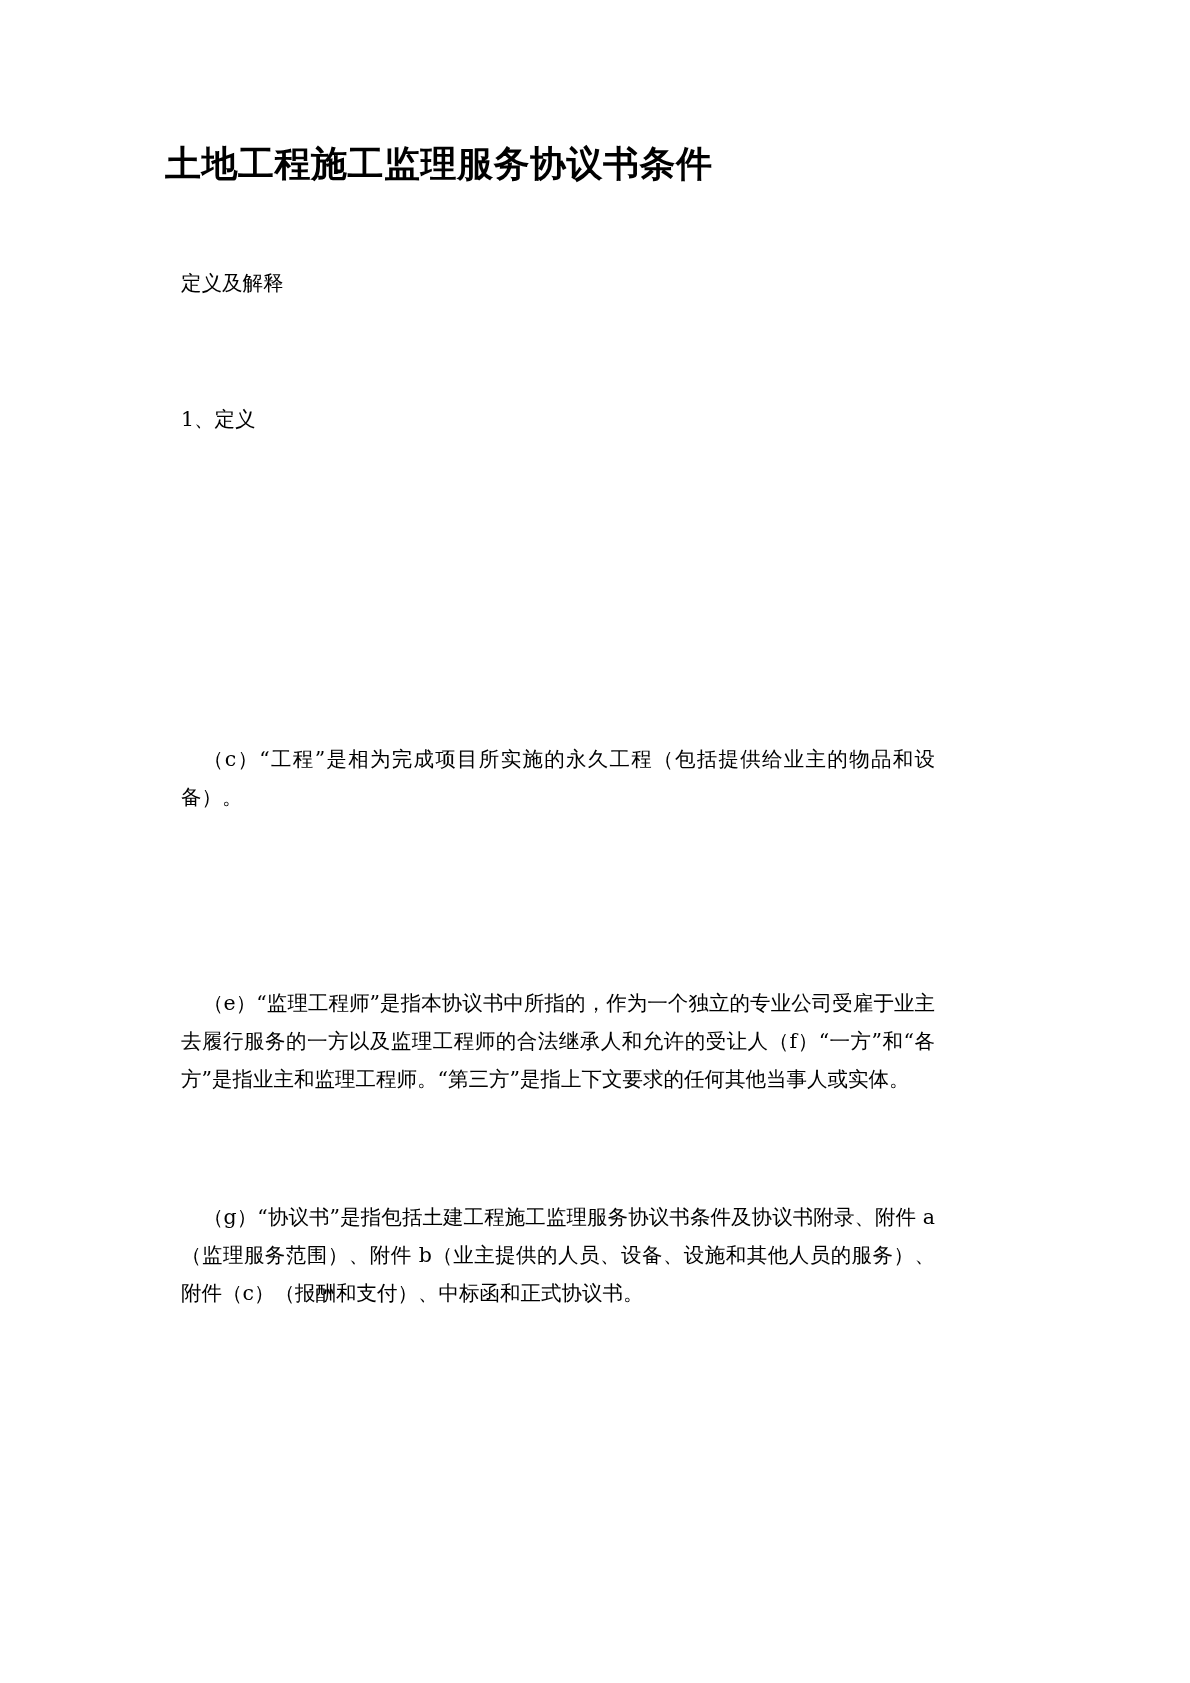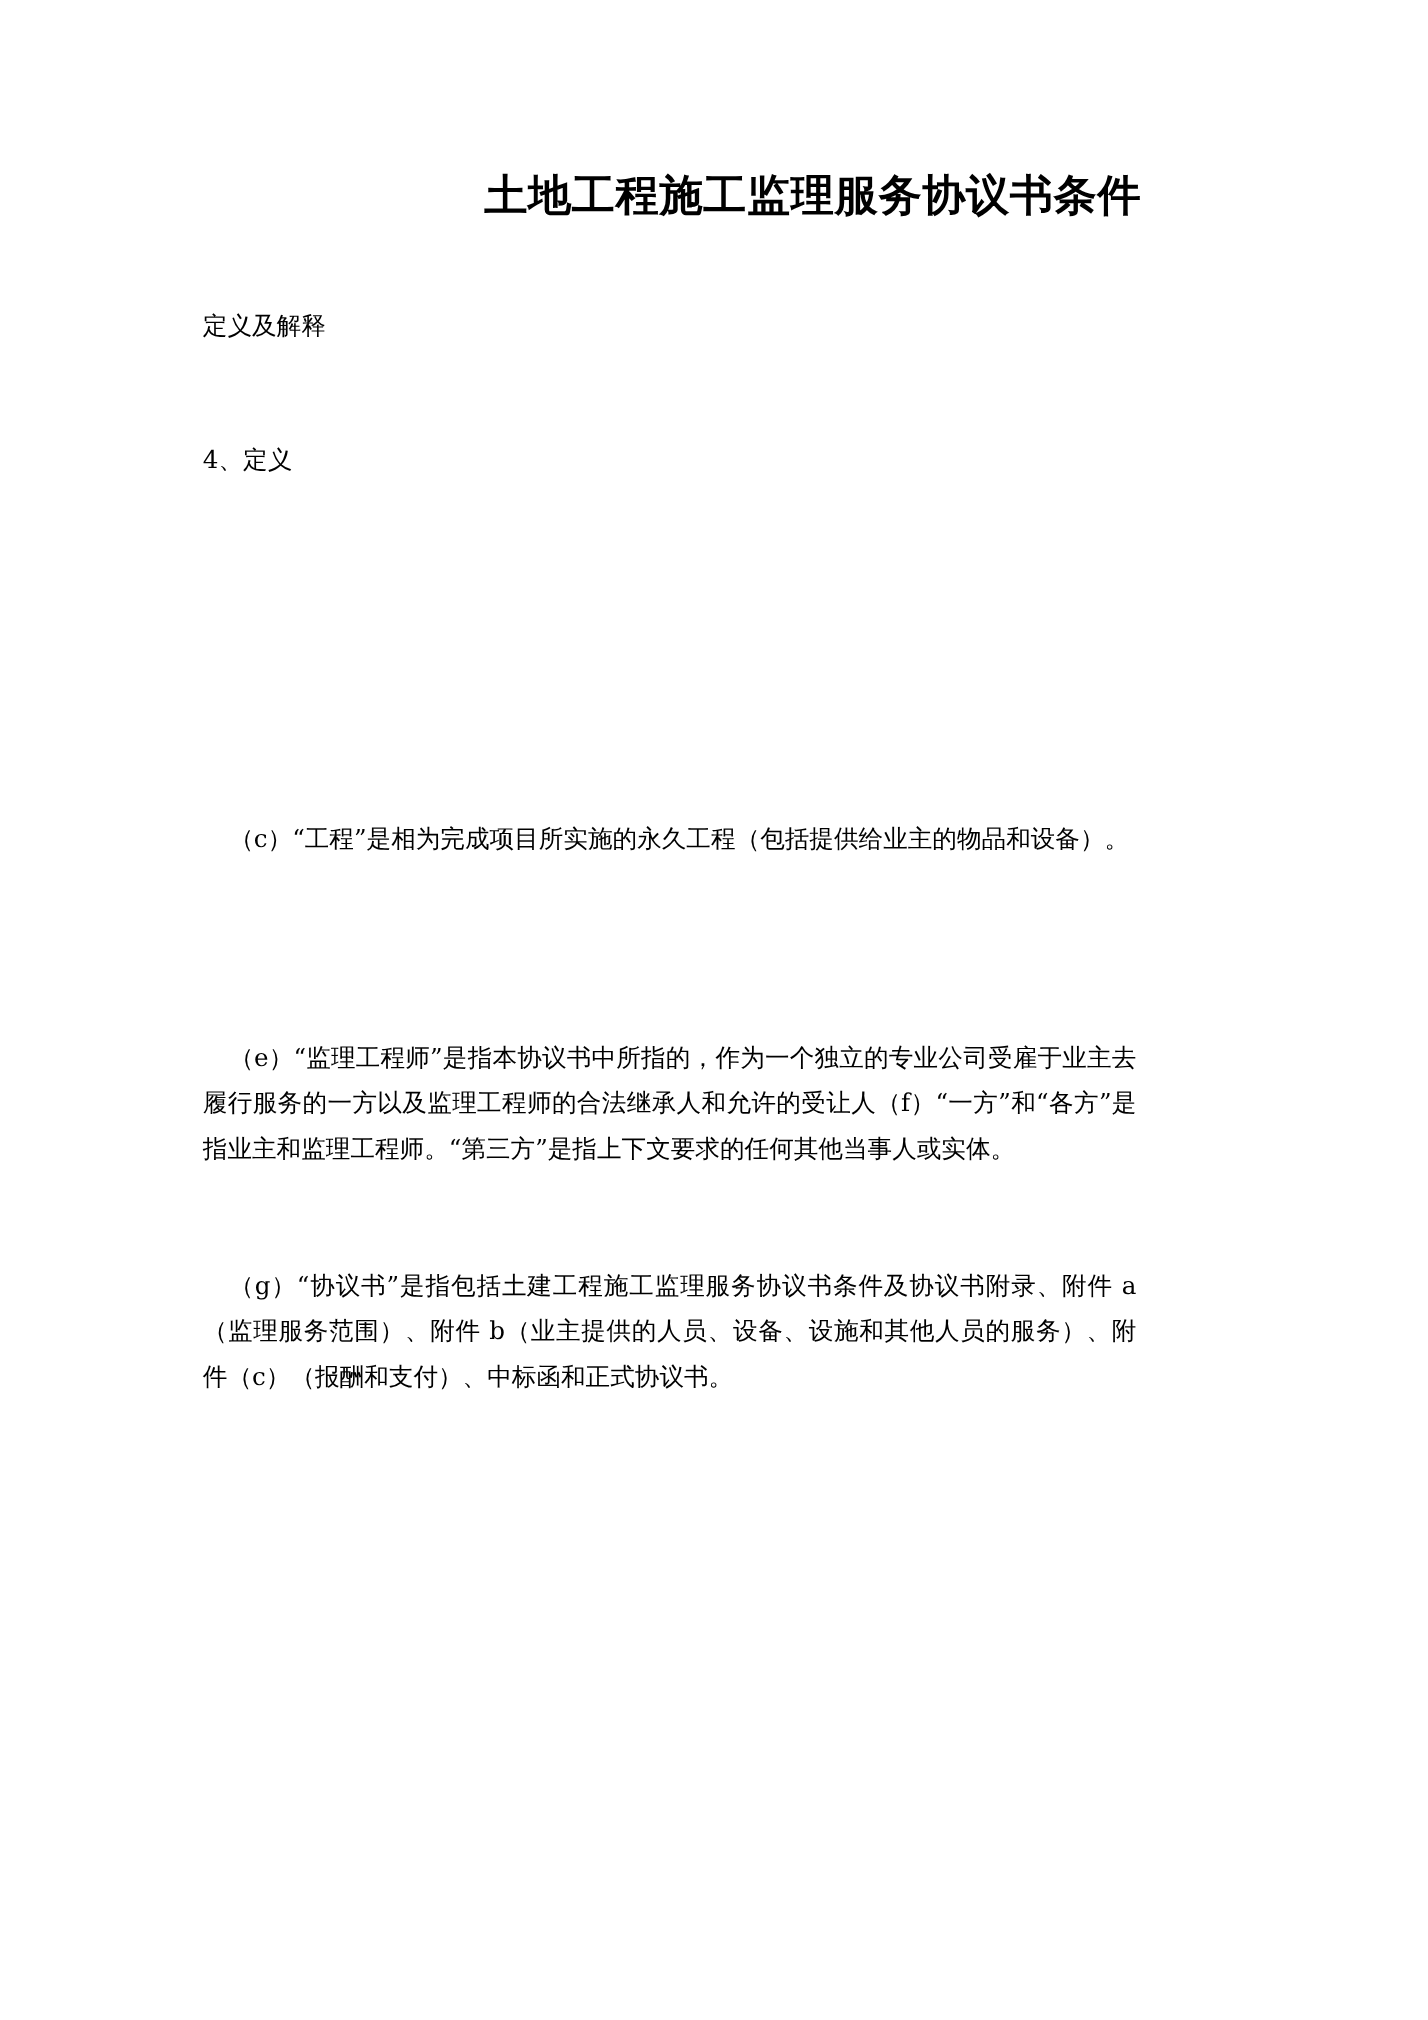--- a/index.html
+++ b/index.html
@@ -20,36 +20,36 @@
     overflow: hidden;
     box-sizing: border-box;
   }
   .content {
     position: absolute;
     left: 165px;
     top: 0;
     width: 786px;
   }
   .doc-title {
-    text-align: right;
+    text-align: left;
     font-weight: bold;
     font-size: 36px;
     line-height: 1.25;
     letter-spacing: 0.5px;
     margin: 0;
     padding-top: 141px;
     padding-bottom: 0;
     white-space: nowrap;
   }
   .para {
     font-size: 20.5px;
     line-height: 38px;
     text-align: justify;
     text-justify: inter-ideograph;
-    margin: 4px;
+    margin: 16px;
     word-break: break-all;
   }
   .spacer-lg { height: 62px; }
   .spacer-md { height: 66px; }
   .gap { height: 68px; }
   .p-noindent { text-indent: 0; }
   .p-indent { text-indent: 22px; }
 </style>
 </head>
 <body>
@@ -58,21 +58,21 @@
   <div class="content">
 
     <h1 class="doc-title">土地工程施工监理服务协议书条件</h1>
 
     <div class="spacer-lg"></div>
 
     <p class="para p-noindent">定义及解释</p>
 
     <div class="spacer-md"></div>
 
-    <p class="para p-noindent">4、定义</p>
+    <p class="para p-noindent">1、定义</p>
 
     <div class="spacer-md"></div>
 
 
     <div class="gap"></div>
 
 
     <div class="gap"></div>
 
 

